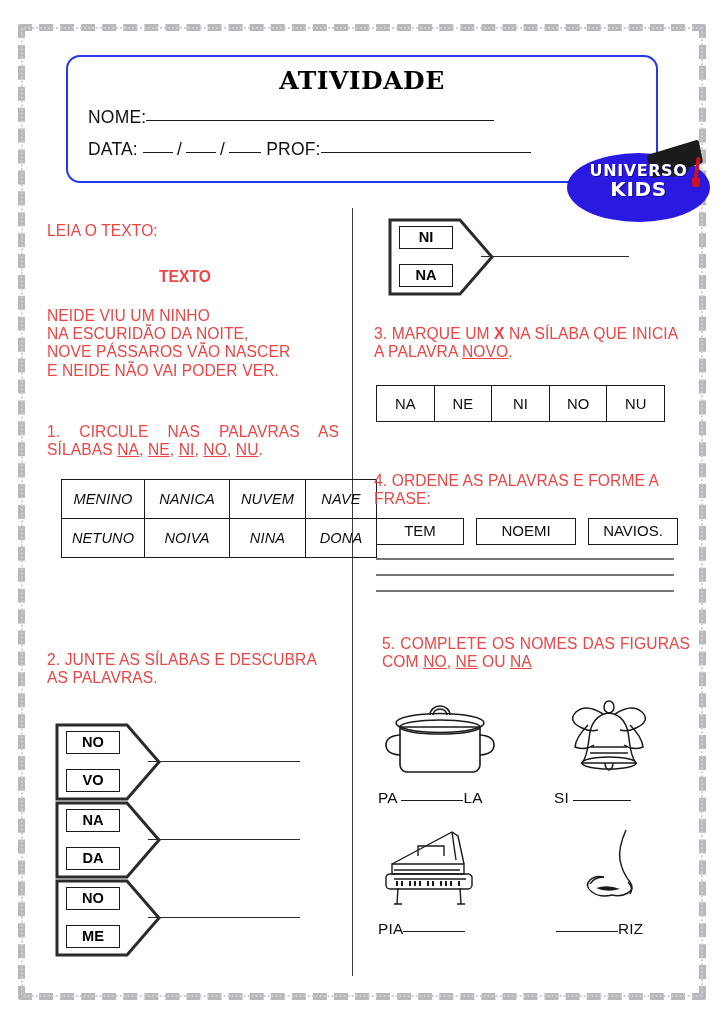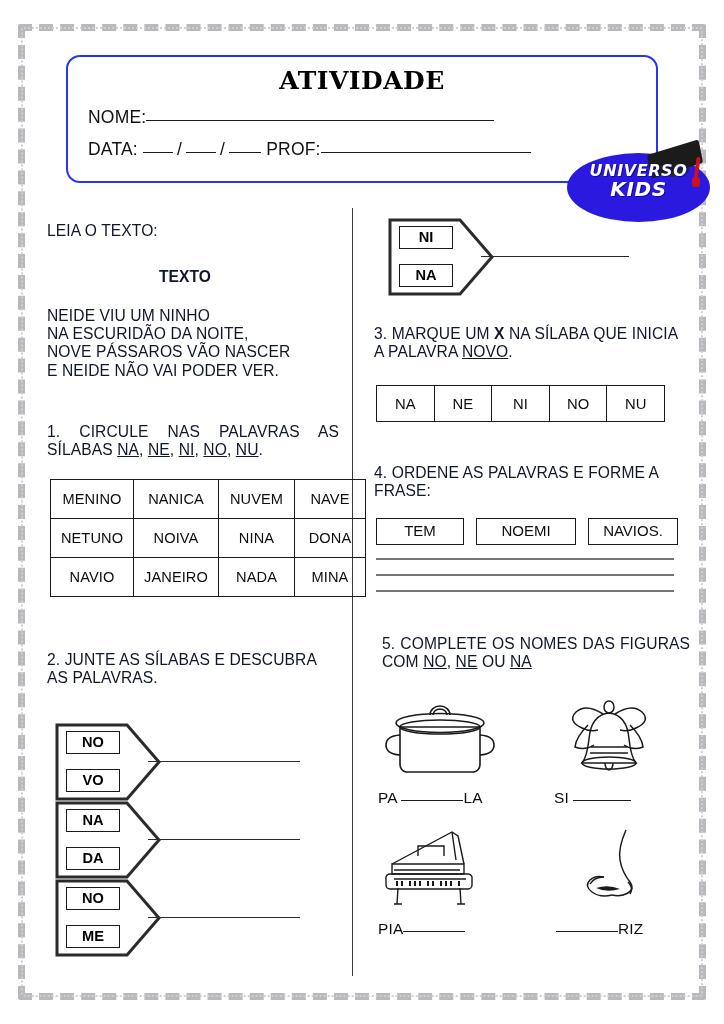--- a/index.html
+++ b/index.html
@@ -106,21 +106,20 @@
     border-radius: 50%;
   }
   .logo-text {
     position: absolute;
     left: 2px;
     top: 24px;
     width: 143px;
     text-align: center;
     font-family: "DejaVu Sans", sans-serif;
     font-weight: bold;
-    font-style: italic;
     color: #ffffff;
     line-height: 1.02;
     letter-spacing: .6px;
     text-shadow: 1px 1px 0 #1109a0;
   }
   .logo-text .l1 { font-size: 16px; display: block; }
   .logo-text .l2 { font-size: 20px; display: block; }
   .cap {
     position: absolute;
     left: 83px;
@@ -168,21 +167,21 @@
     width: 0;
     height: 768px;
     border-left: 1.6px solid #3b3b3b;
   }
   .col-left  { position: absolute; left: 47px;  top: 208px; width: 296px; }
   .col-right { position: absolute; left: 374px; top: 208px; width: 312px; }
 
   .txt {
     font-size: 15.6px;
     line-height: 1.17;
-    color: #0f172a;
+    color: #ef4444;
     letter-spacing: .1px;
   }
   .u { text-decoration: underline; font-weight: normal; }
   .justify { text-align: justify; }
   .center { text-align: center; }
   .bold { font-weight: bold; }
 
   .block { position: absolute; }
 
   
@@ -345,41 +344,35 @@
       <div>NA ESCURIDÃO DA NOITE,</div>
       <div>NOVE PÁSSAROS VÃO NASCER</div>
       <div>E NEIDE NÃO VAI PODER VER.</div>
     </div>
 
     <div class="block txt justify" style="left:0; top:215px; width:292px;">
       <span>1.</span>
       <span>CIRCULE NAS PALAVRAS AS SÍLABAS </span><span class="u">NA</span>, <span class="u">NE</span>, <span class="u">NI</span>, <span class="u">NO</span>, <span class="u">NU</span>.
     </div>
 
-    <div class="block" style="left:3px; top:271px;">
+    <div class="block" style="left:14px; top:271px;font-style:italic;">
       <table class="word-table">
         <tbody>
             <tr>
           <td class="c0">MENINO</td>
           <td class="c1">NANICA</td>
           <td class="c2">NUVEM</td>
           <td class="c3">NAVE</td>
         </tr>
         <tr>
           <td class="c0">NETUNO</td>
           <td class="c1">NOIVA</td>
           <td class="c2">NINA</td>
           <td class="c3">DONA</td>
         </tr>
-        <tr>
-          <td class="c0">NAVIO</td>
-          <td class="c1">JANEIRO</td>
-          <td class="c2">NADA</td>
-          <td class="c3">MINA</td>
-        </tr>
       </tbody>
         </table>
     </div>
 
     <div class="block txt" style="left:0; top:443px; width:292px;">
       <span>2.</span>
       <span>JUNTE AS SÍLABAS E DESCUBRA AS PALAVRAS.</span>
     </div>
 
     <div class="block" style="left:8px; top:515px;">
@@ -450,21 +443,21 @@
           <td>NA</td>
           <td>NE</td>
           <td>NI</td>
           <td>NO</td>
           <td>NU</td>
         </tr>
       </tbody>
         </table>
     </div>
 
-    <div class="block txt" style="left:0; top:256px; width:308px;">
+    <div class="block txt" style="left:0; top:264px; width:308px;">
       <span>4.</span>
       <span>ORDENE AS PALAVRAS E FORME A FRASE:</span>
     </div>
 
     <div class="block wordcards" style="left:2px; top:310px; width:300px;">
       <div class="wordcard" style="left:0px; width:88px;">TEM</div>
       <div class="wordcard" style="left:100px; width:100px;">NOEMI</div>
       <div class="wordcard" style="left:212px; width:90px;">NAVIOS.</div>
     </div>
 

